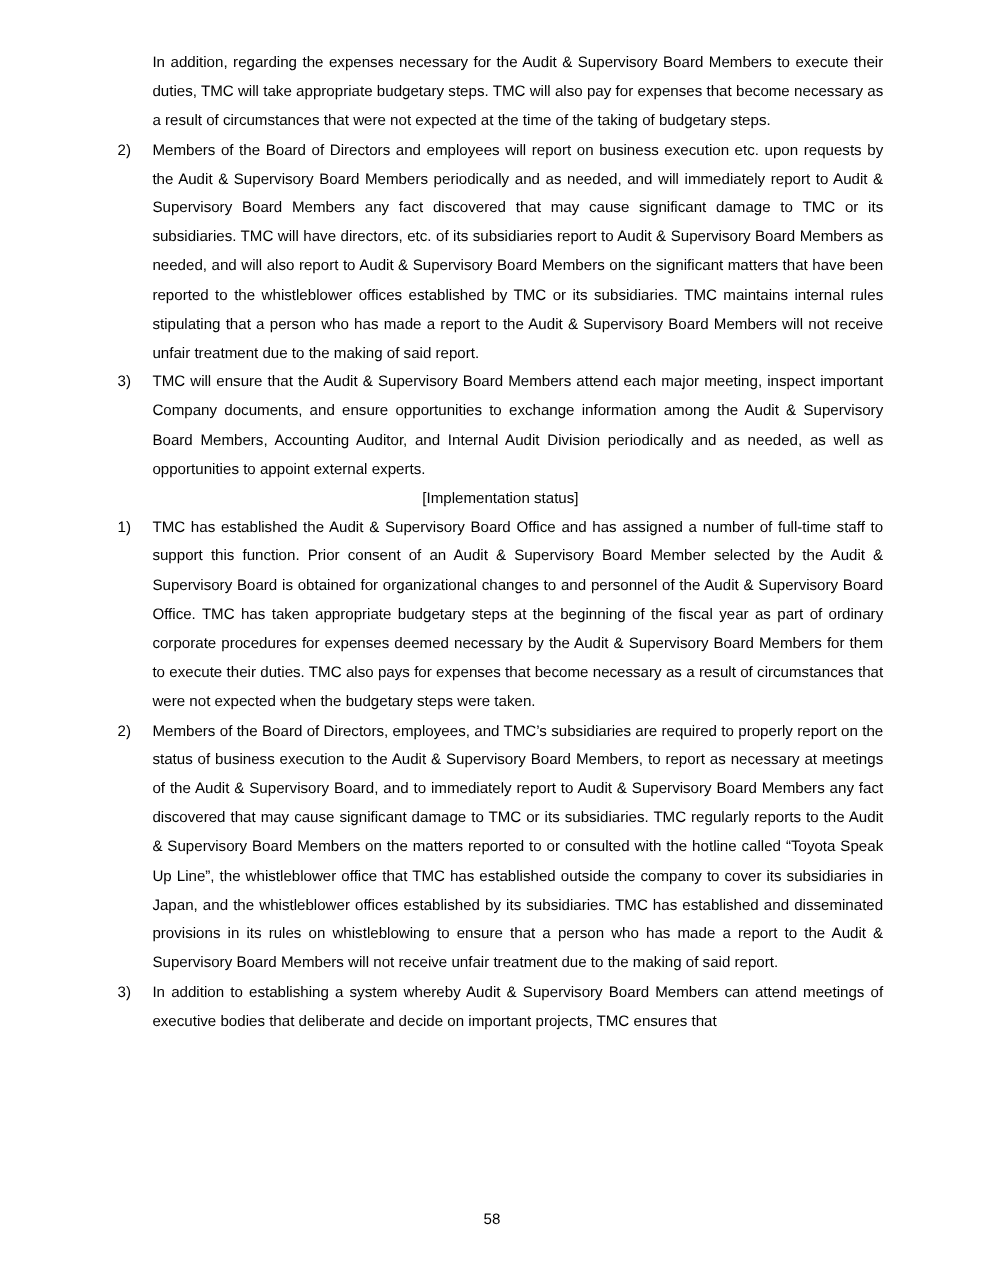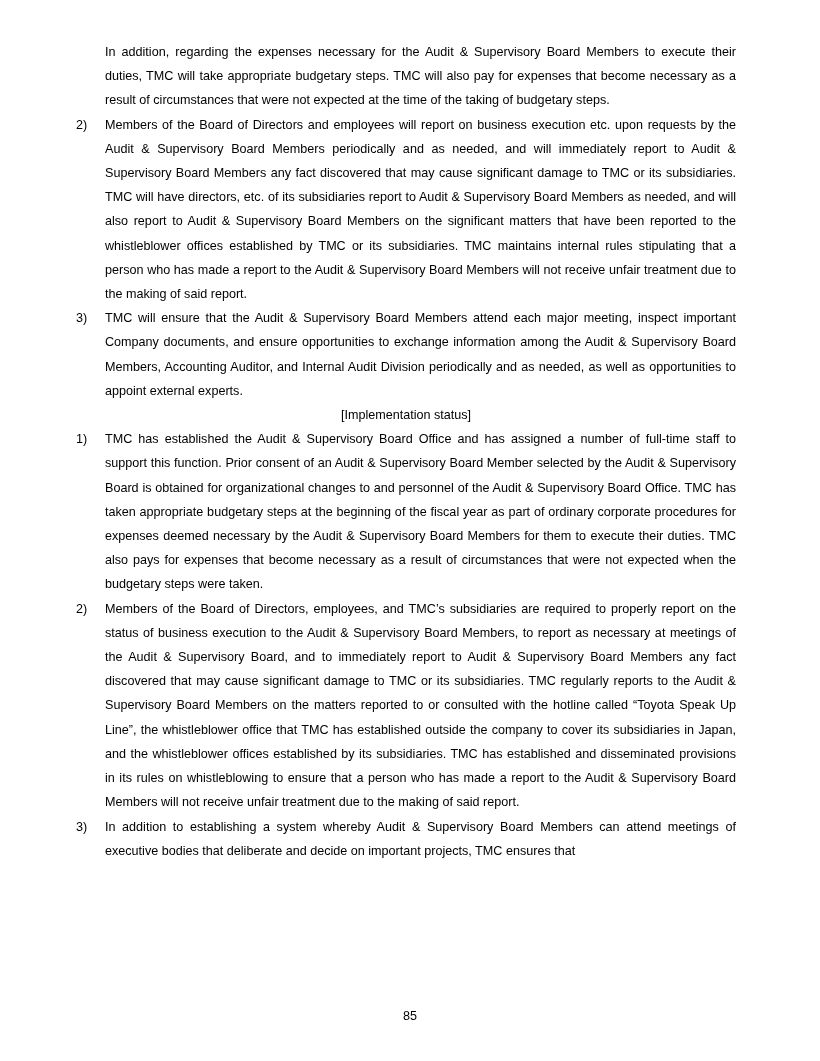--- a/index.html
+++ b/index.html
@@ -15,21 +15,21 @@
     position: relative;
     overflow: hidden;
   }
   .page {
     position: absolute;
     top: 0;
     left: 0;
     width: 820px;
     height: 1061px;
     box-sizing: border-box;
-    padding: 40px 84px 0 76px;
+    padding: 40px 84px 0 98px;
   }
   .doc-body {
     font-size: 12.6px;
     line-height: 24.2px;
   }
   .para {
     display: flex;
     align-items: flex-start;
     margin: 0;
   }
@@ -96,14 +96,14 @@
       <div class="txt">Members of the Board of Directors, employees, and TMC’s subsidiaries are required to properly report on the status of business execution to the Audit &amp; Supervisory Board Members, to report as necessary at meetings of the Audit &amp; Supervisory Board, and to immediately report to Audit &amp; Supervisory Board Members any fact discovered that may cause significant damage to TMC or its subsidiaries. TMC regularly reports to the Audit &amp; Supervisory Board Members on the matters reported to or consulted with the hotline called “Toyota Speak Up Line”, the whistleblower office that TMC has established outside the company to cover its subsidiaries in Japan, and the whistleblower offices established by its subsidiaries. TMC has established and disseminated provisions in its rules on whistleblowing to ensure that a person who has made a report to the Audit &amp; Supervisory Board Members will not receive unfair treatment due to the making of said report.</div>
     </div>
 
     <div class="para">
       <div class="marker">3)</div>
       <div class="txt">In addition to establishing a system whereby Audit &amp; Supervisory Board Members can attend meetings of executive bodies that deliberate and decide on important projects, TMC ensures that</div>
     </div>
 
   </div>
 
-  <div class="footer">85</div>
+  <div class="footer">58</div>
 </div>
 
 </body></html>

